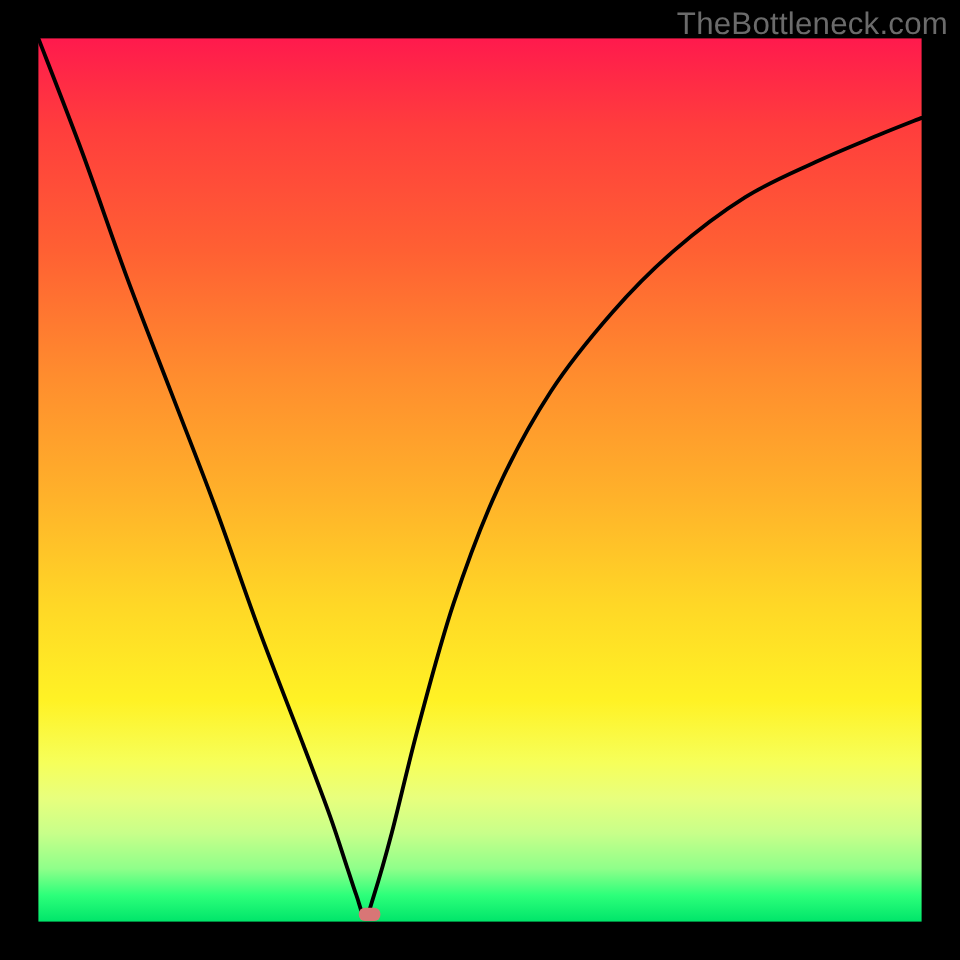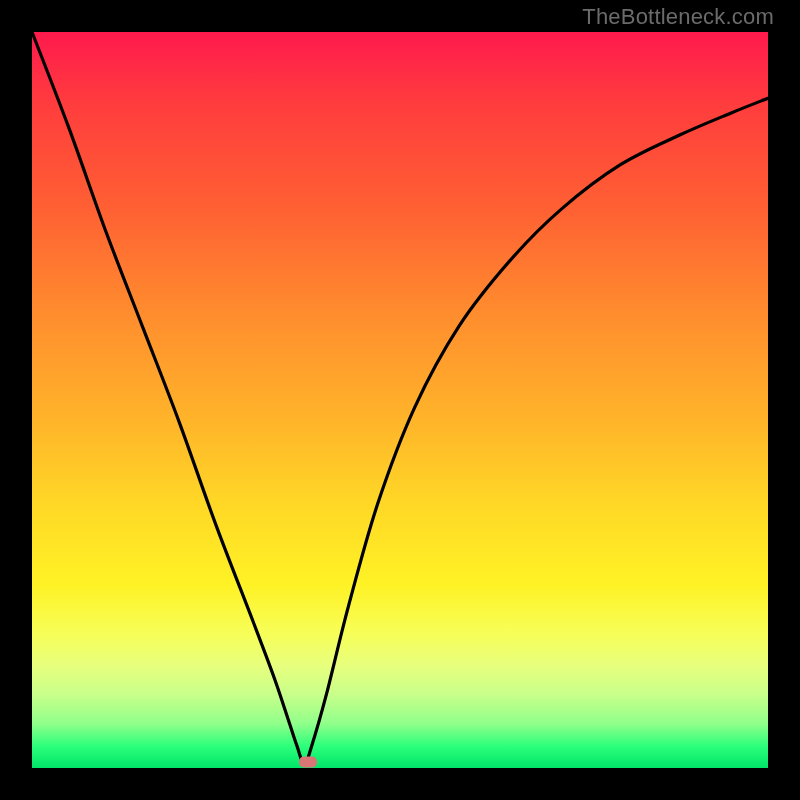--- a/index.html
+++ b/index.html
@@ -39,23 +39,23 @@
       #e8ff7d 86%,
       #c8ff8a 90%,
       #8fff8a 94%,
       #2dff7a 97%,
       #00e56a 100%
     );
   }
   .watermark {
     position: absolute;
     top: 4px;
-    right: 26px;
+    right: 10px;
     color: #6b6b6b;
-    font-size: 22px;
+    font-size: 26px;
     letter-spacing: 0.2px;
     user-select: none;
   }
   svg.curve {
     position: absolute;
     top: 0;
     left: 0;
     width: 736px;
     height: 736px;
     overflow: visible;

